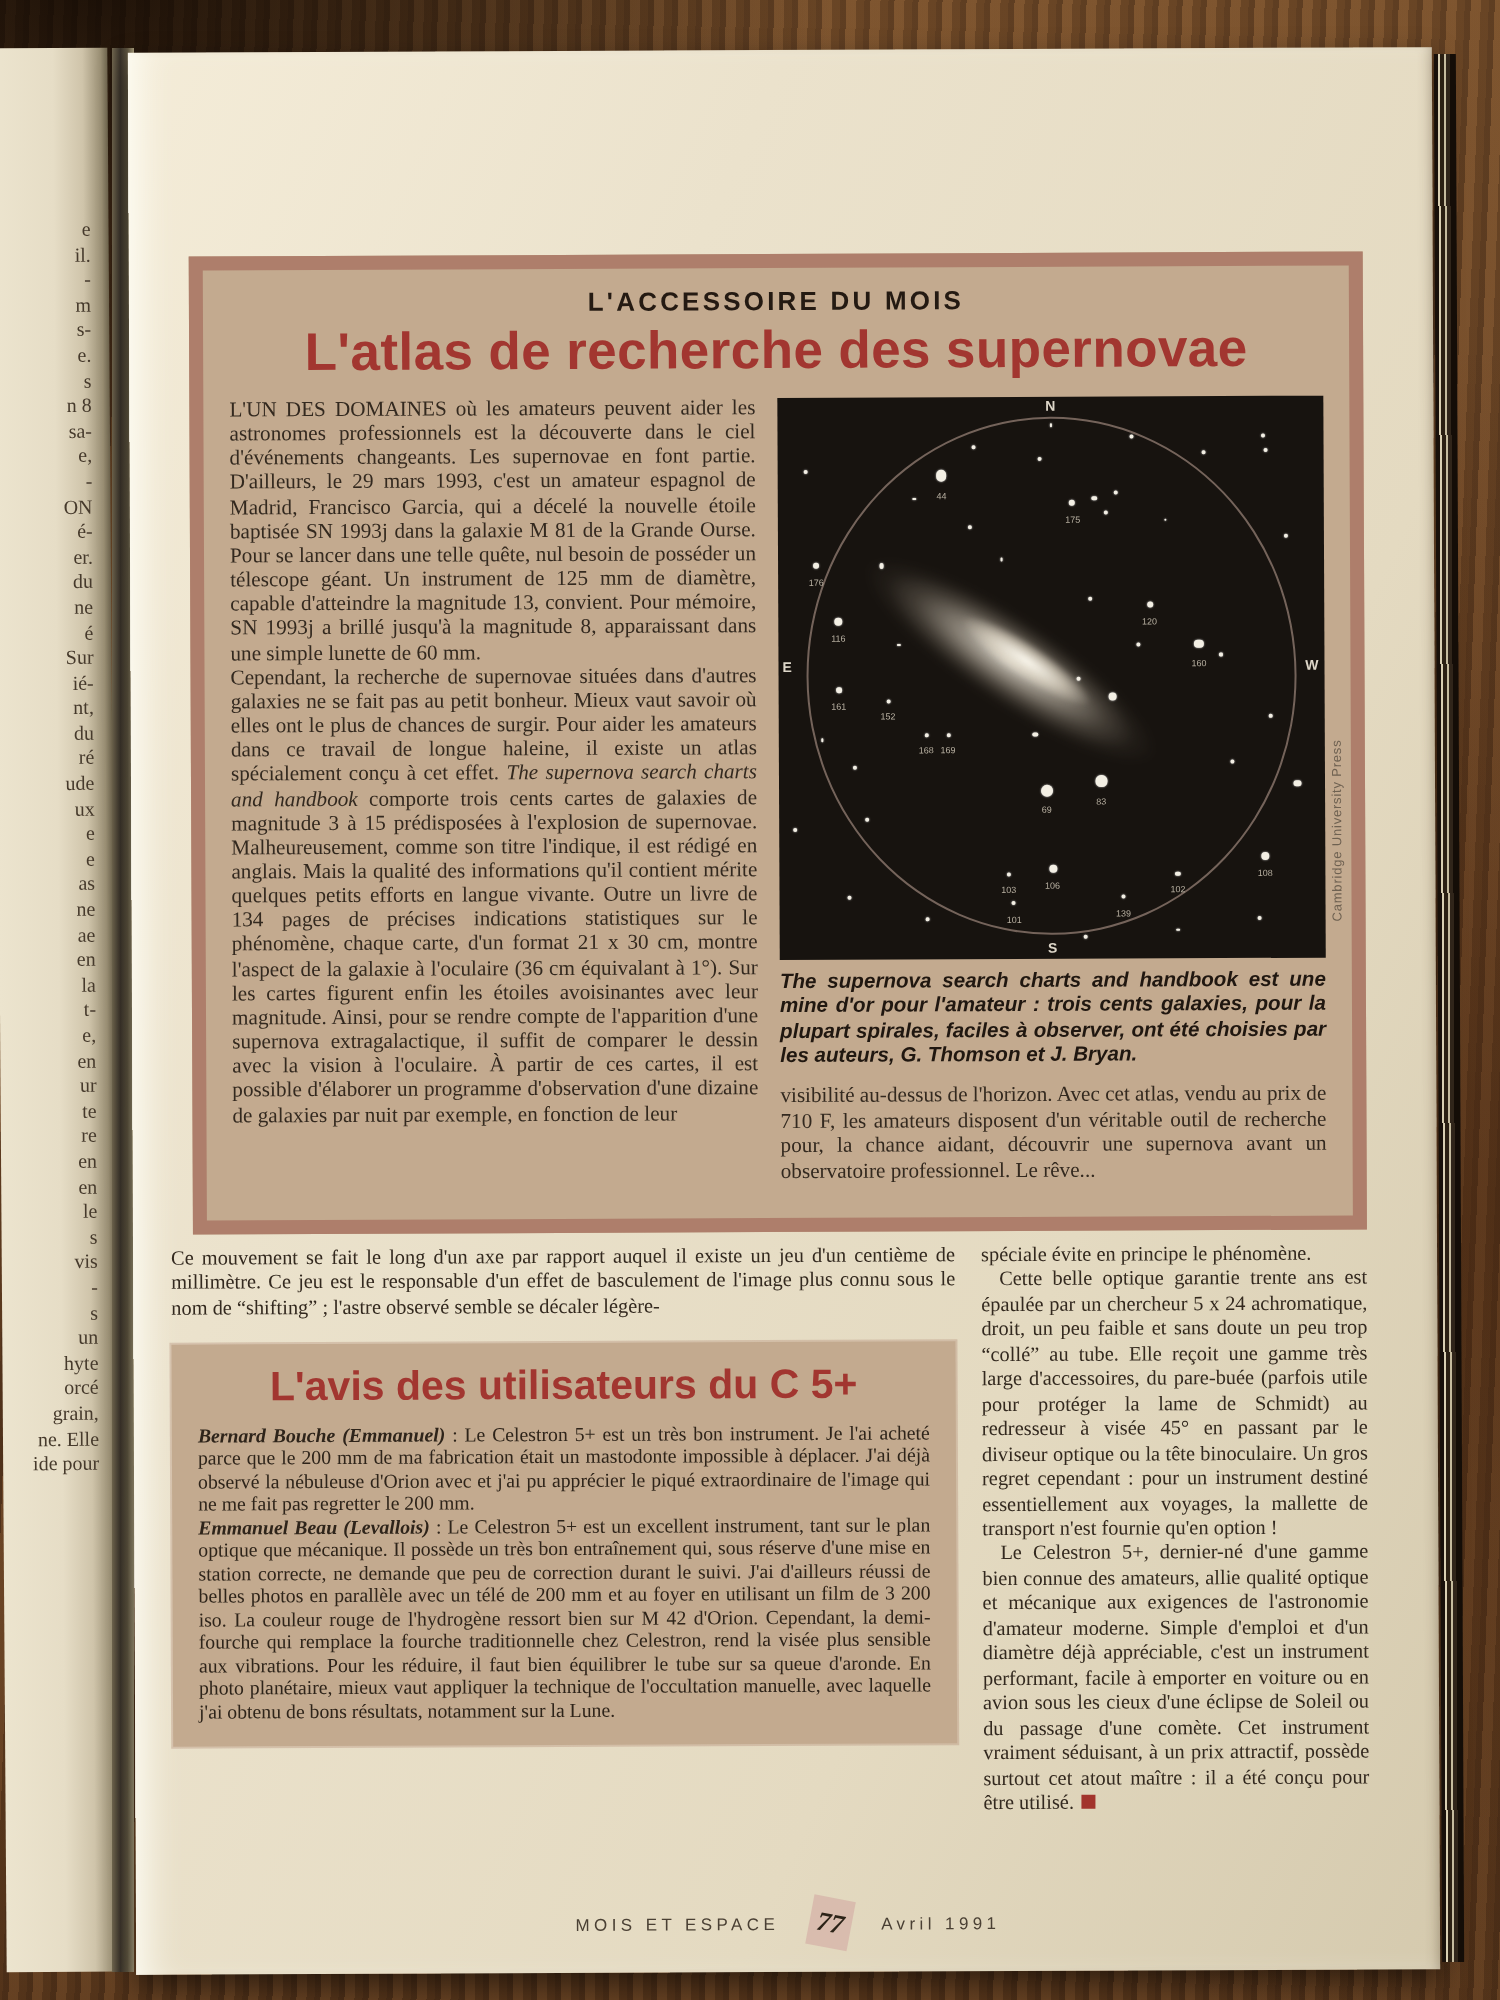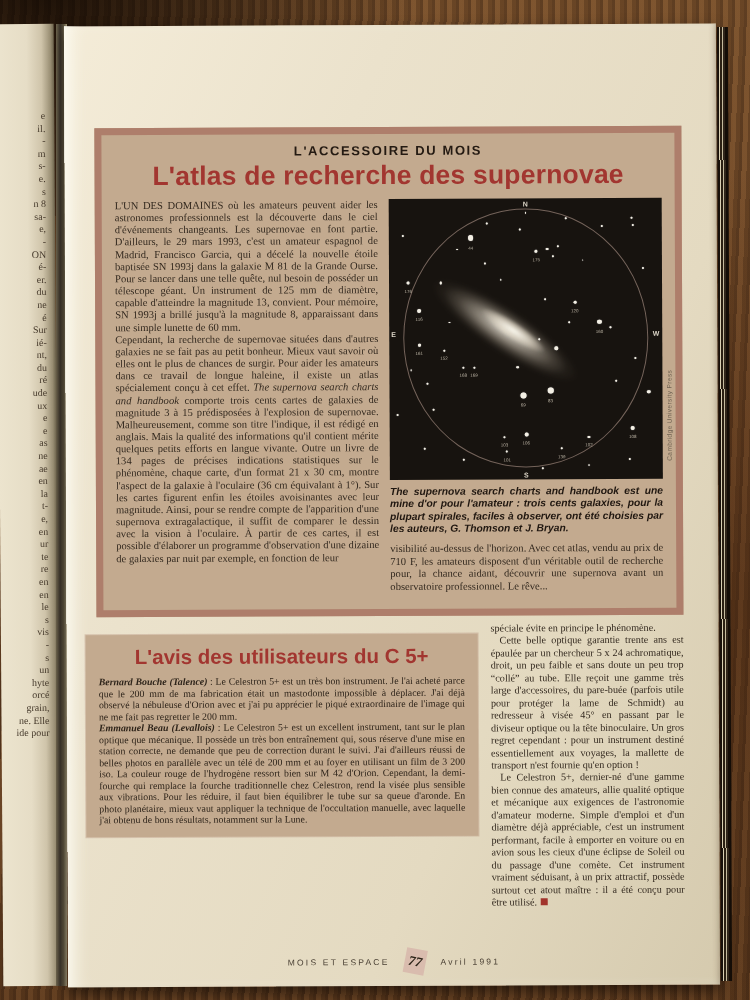--- a/index.html
+++ b/index.html
@@ -202,24 +202,25 @@
         <div class="credit">Cambridge University Press</div>
         <div class="caption"><span>The supernova search charts and handbook</span><span> est une mine d'or pour l'amateur : trois cents galaxies, pour la plupart spirales, faciles à observer, ont été choisies par les auteurs, G. Thomson et J. Bryan.</span></div>
         <div class="acol-cont">visibilité au-dessus de l'horizon. Avec cet atlas, vendu au prix de 710 F, les amateurs disposent d'un véritable outil de recherche pour, la chance aidant, découvrir une supernova avant un observatoire professionnel. Le rêve...</div>
       </div>
     </div>
   </div>
 
   <div class="lower">
     <div class="lower-left">
       <div class="lower-cols">
+        <div>Ce mouvement se fait le long d'un axe par rapport auquel il existe un jeu d'un centième de millimètre. Ce jeu est le responsable d'un effet de basculement de l'image plus connu sous le nom de “shifting” ; l'astre observé semble se décaler légère-</div>
       </div>
       <div class="reviews-box">
         <div class="reviews-title">L'avis des utilisateurs du C 5+</div>
-        <p><span class="rev-name">Bernard Bouche (Talence)</span><span> : </span><span>Le Celestron 5+ est un très bon instrument. Je l'ai acheté parce que le 200 mm de ma fabrication était un mastodonte impossible à déplacer. J'ai déjà observé la nébuleuse d'Orion avec et j'ai pu apprécier le piqué extraordinaire de l'image qui ne me fait pas regretter le 200 mm.</span></p>
+        <p><span class="rev-name">Bernard Bouche (Emmanuel)</span><span> : </span><span>Le Celestron 5+ est un très bon instrument. Je l'ai acheté parce que le 200 mm de ma fabrication était un mastodonte impossible à déplacer. J'ai déjà observé la nébuleuse d'Orion avec et j'ai pu apprécier le piqué extraordinaire de l'image qui ne me fait pas regretter le 200 mm.</span></p>
         <p><span class="rev-name">Emmanuel Beau (Levallois)</span><span> : </span><span>Le Celestron 5+ est un excellent instrument, tant sur le plan optique que mécanique. Il possède un très bon entraînement qui, sous réserve d'une mise en station correcte, ne demande que peu de correction durant le suivi. J'ai d'ailleurs réussi de belles photos en parallèle avec un télé de 200 mm et au foyer en utilisant un film de 3 200 iso. La couleur rouge de l'hydrogène ressort bien sur M 42 d'Orion. Cependant, la demi-fourche qui remplace la fourche traditionnelle chez Celestron, rend la visée plus sensible aux vibrations. Pour les réduire, il faut bien équilibrer le tube sur sa queue d'aronde. En photo planétaire, mieux vaut appliquer la technique de l'occultation manuelle, avec laquelle j'ai obtenu de bons résultats, notamment sur la Lune.</span></p>
       </div>
     </div>
     <div class="lower-right">
       <p>spéciale évite en principe le phénomène.</p>
       <p class="indent">Cette belle optique garantie trente ans est épaulée par un chercheur 5 x 24 achromatique, droit, un peu faible et sans doute un peu trop “collé” au tube. Elle reçoit une gamme très large d'accessoires, du pare-buée (parfois utile pour protéger la lame de Schmidt) au redresseur à visée 45° en passant par le diviseur optique ou la tête binoculaire. Un gros regret cependant : pour un instrument destiné essentiellement aux voyages, la mallette de transport n'est fournie qu'en option !</p>
       <p class="indent"><span>Le Celestron 5+, dernier-né d'une gamme bien connue des amateurs, allie qualité optique et mécanique aux exigences de l'astronomie d'amateur moderne. Simple d'emploi et d'un diamètre déjà appréciable, c'est un instrument performant, facile à emporter en voiture ou en avion sous les cieux d'une éclipse de Soleil ou du passage d'une comète. Cet instrument vraiment séduisant, à un prix attractif, possède surtout cet atout maître : il a été conçu pour être utilisé.</span><span class="end-mark"></span></p>
     </div>
   </div>
 

